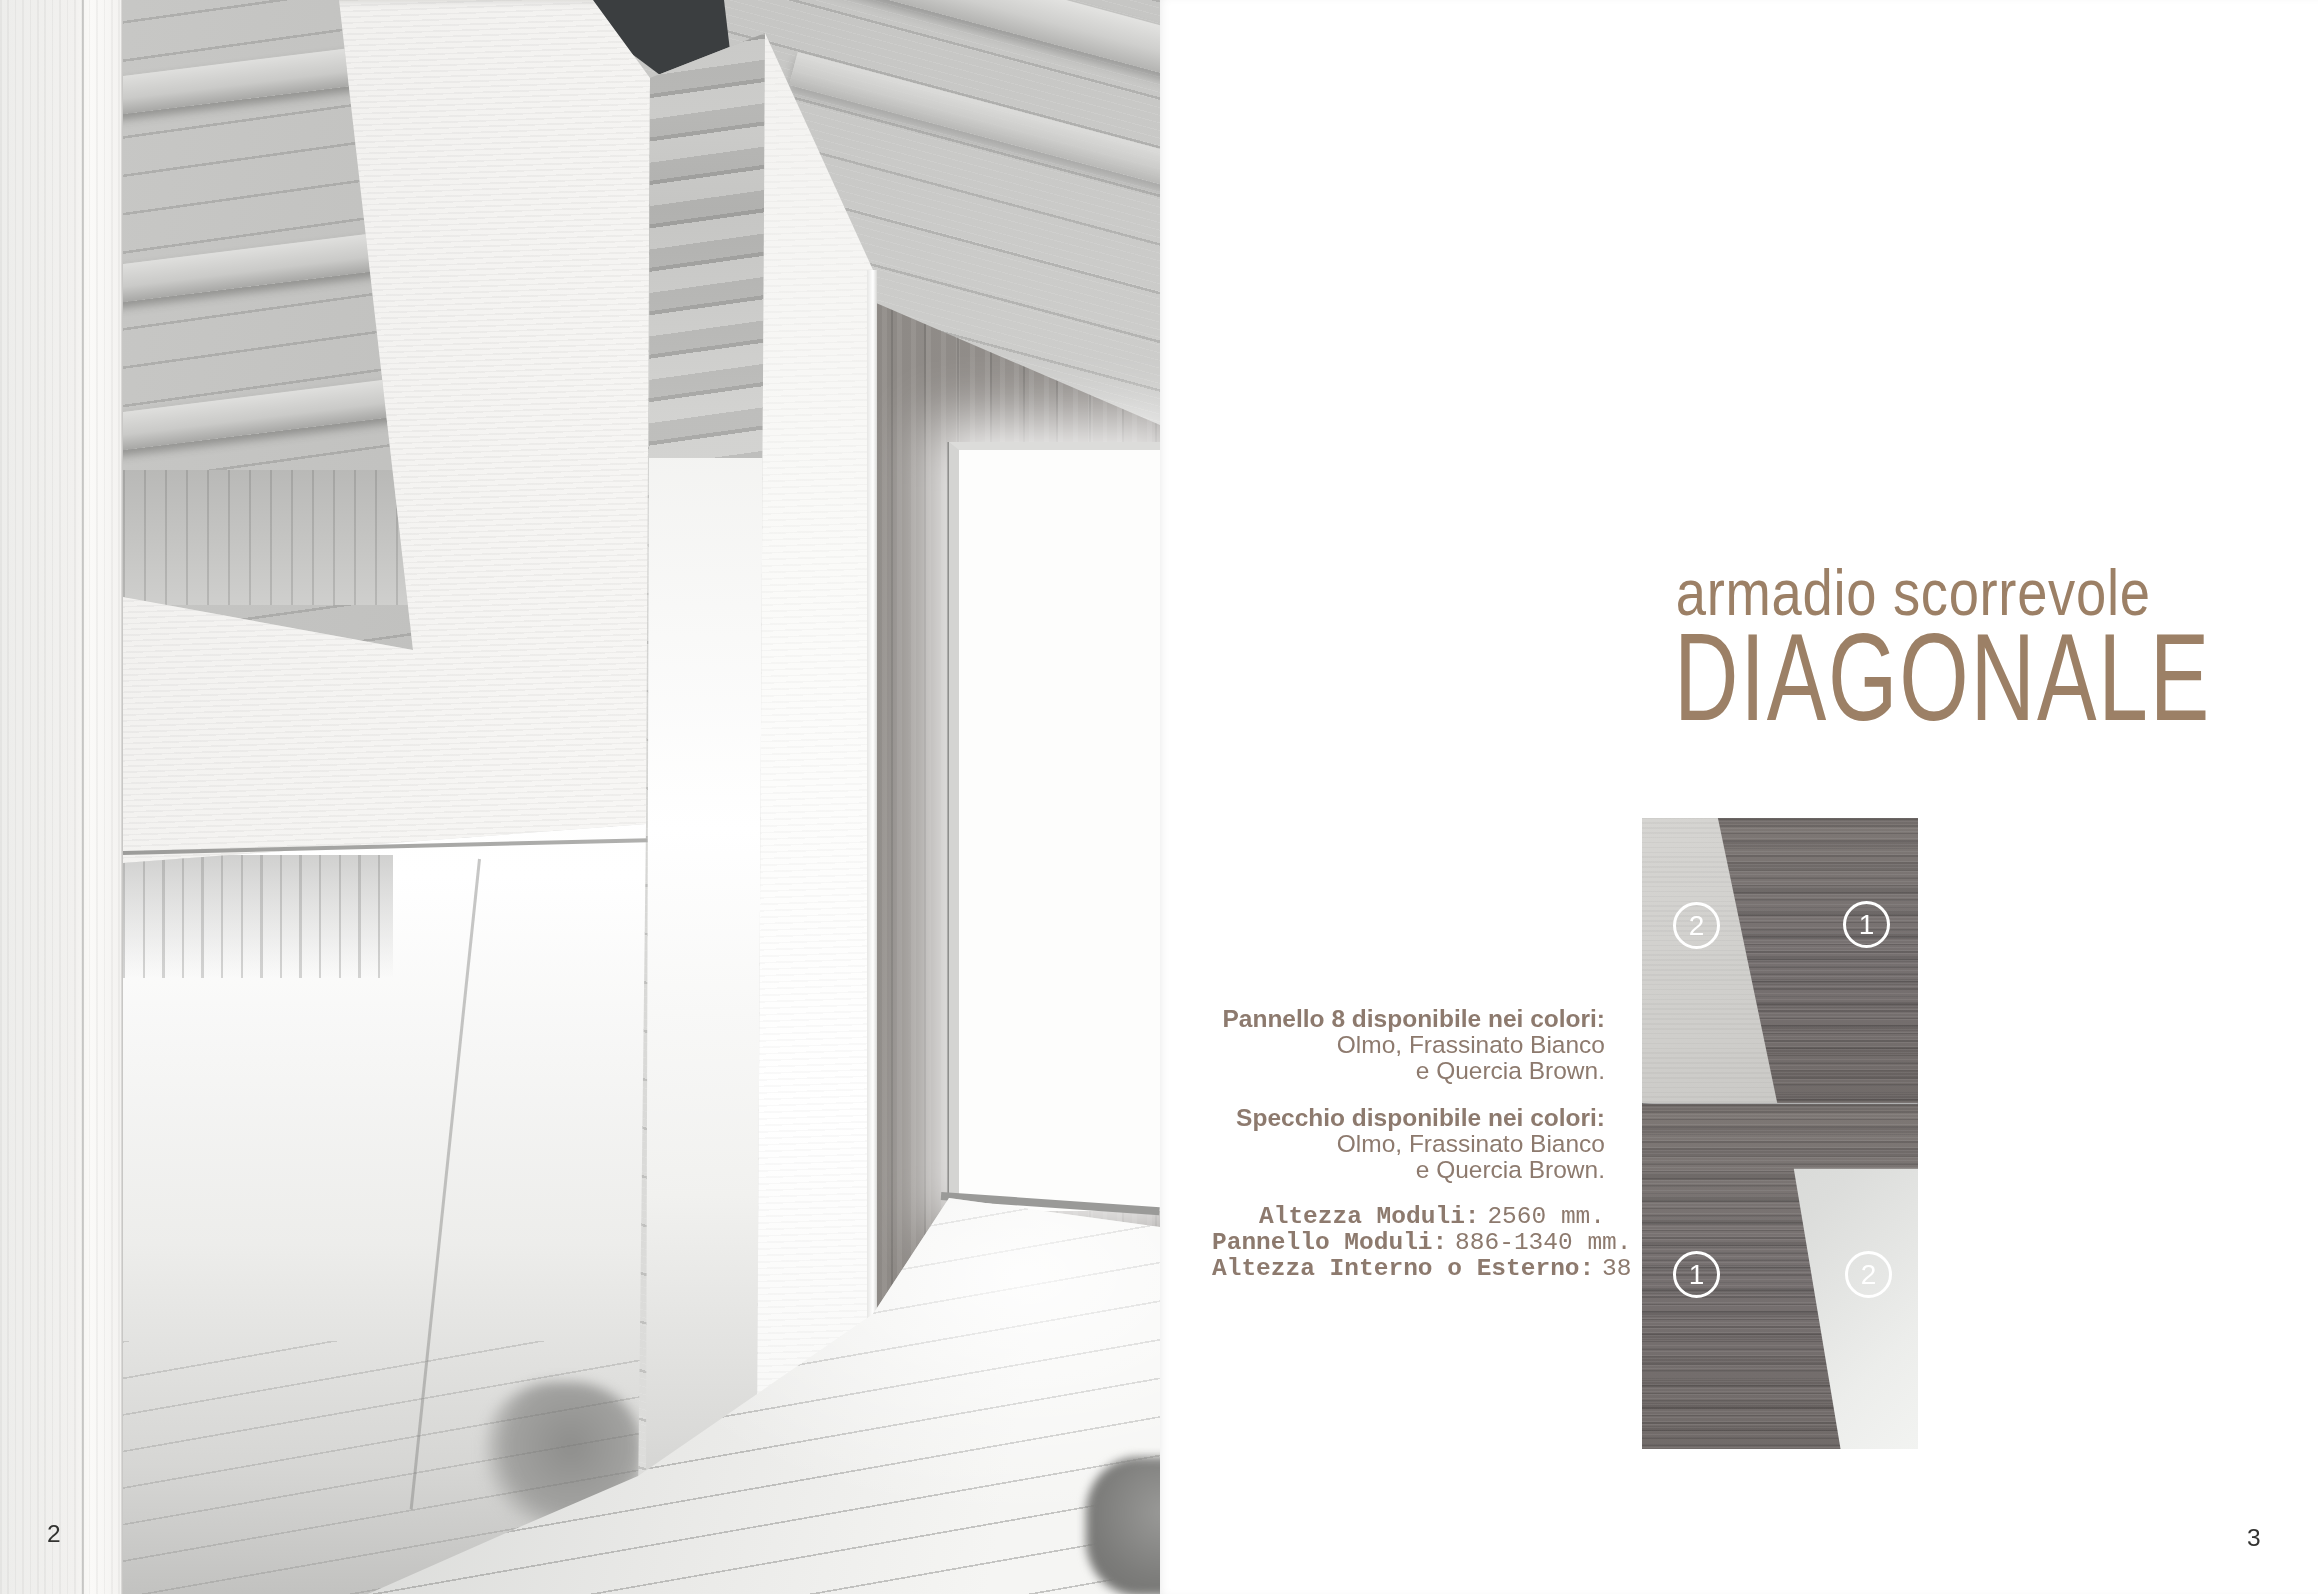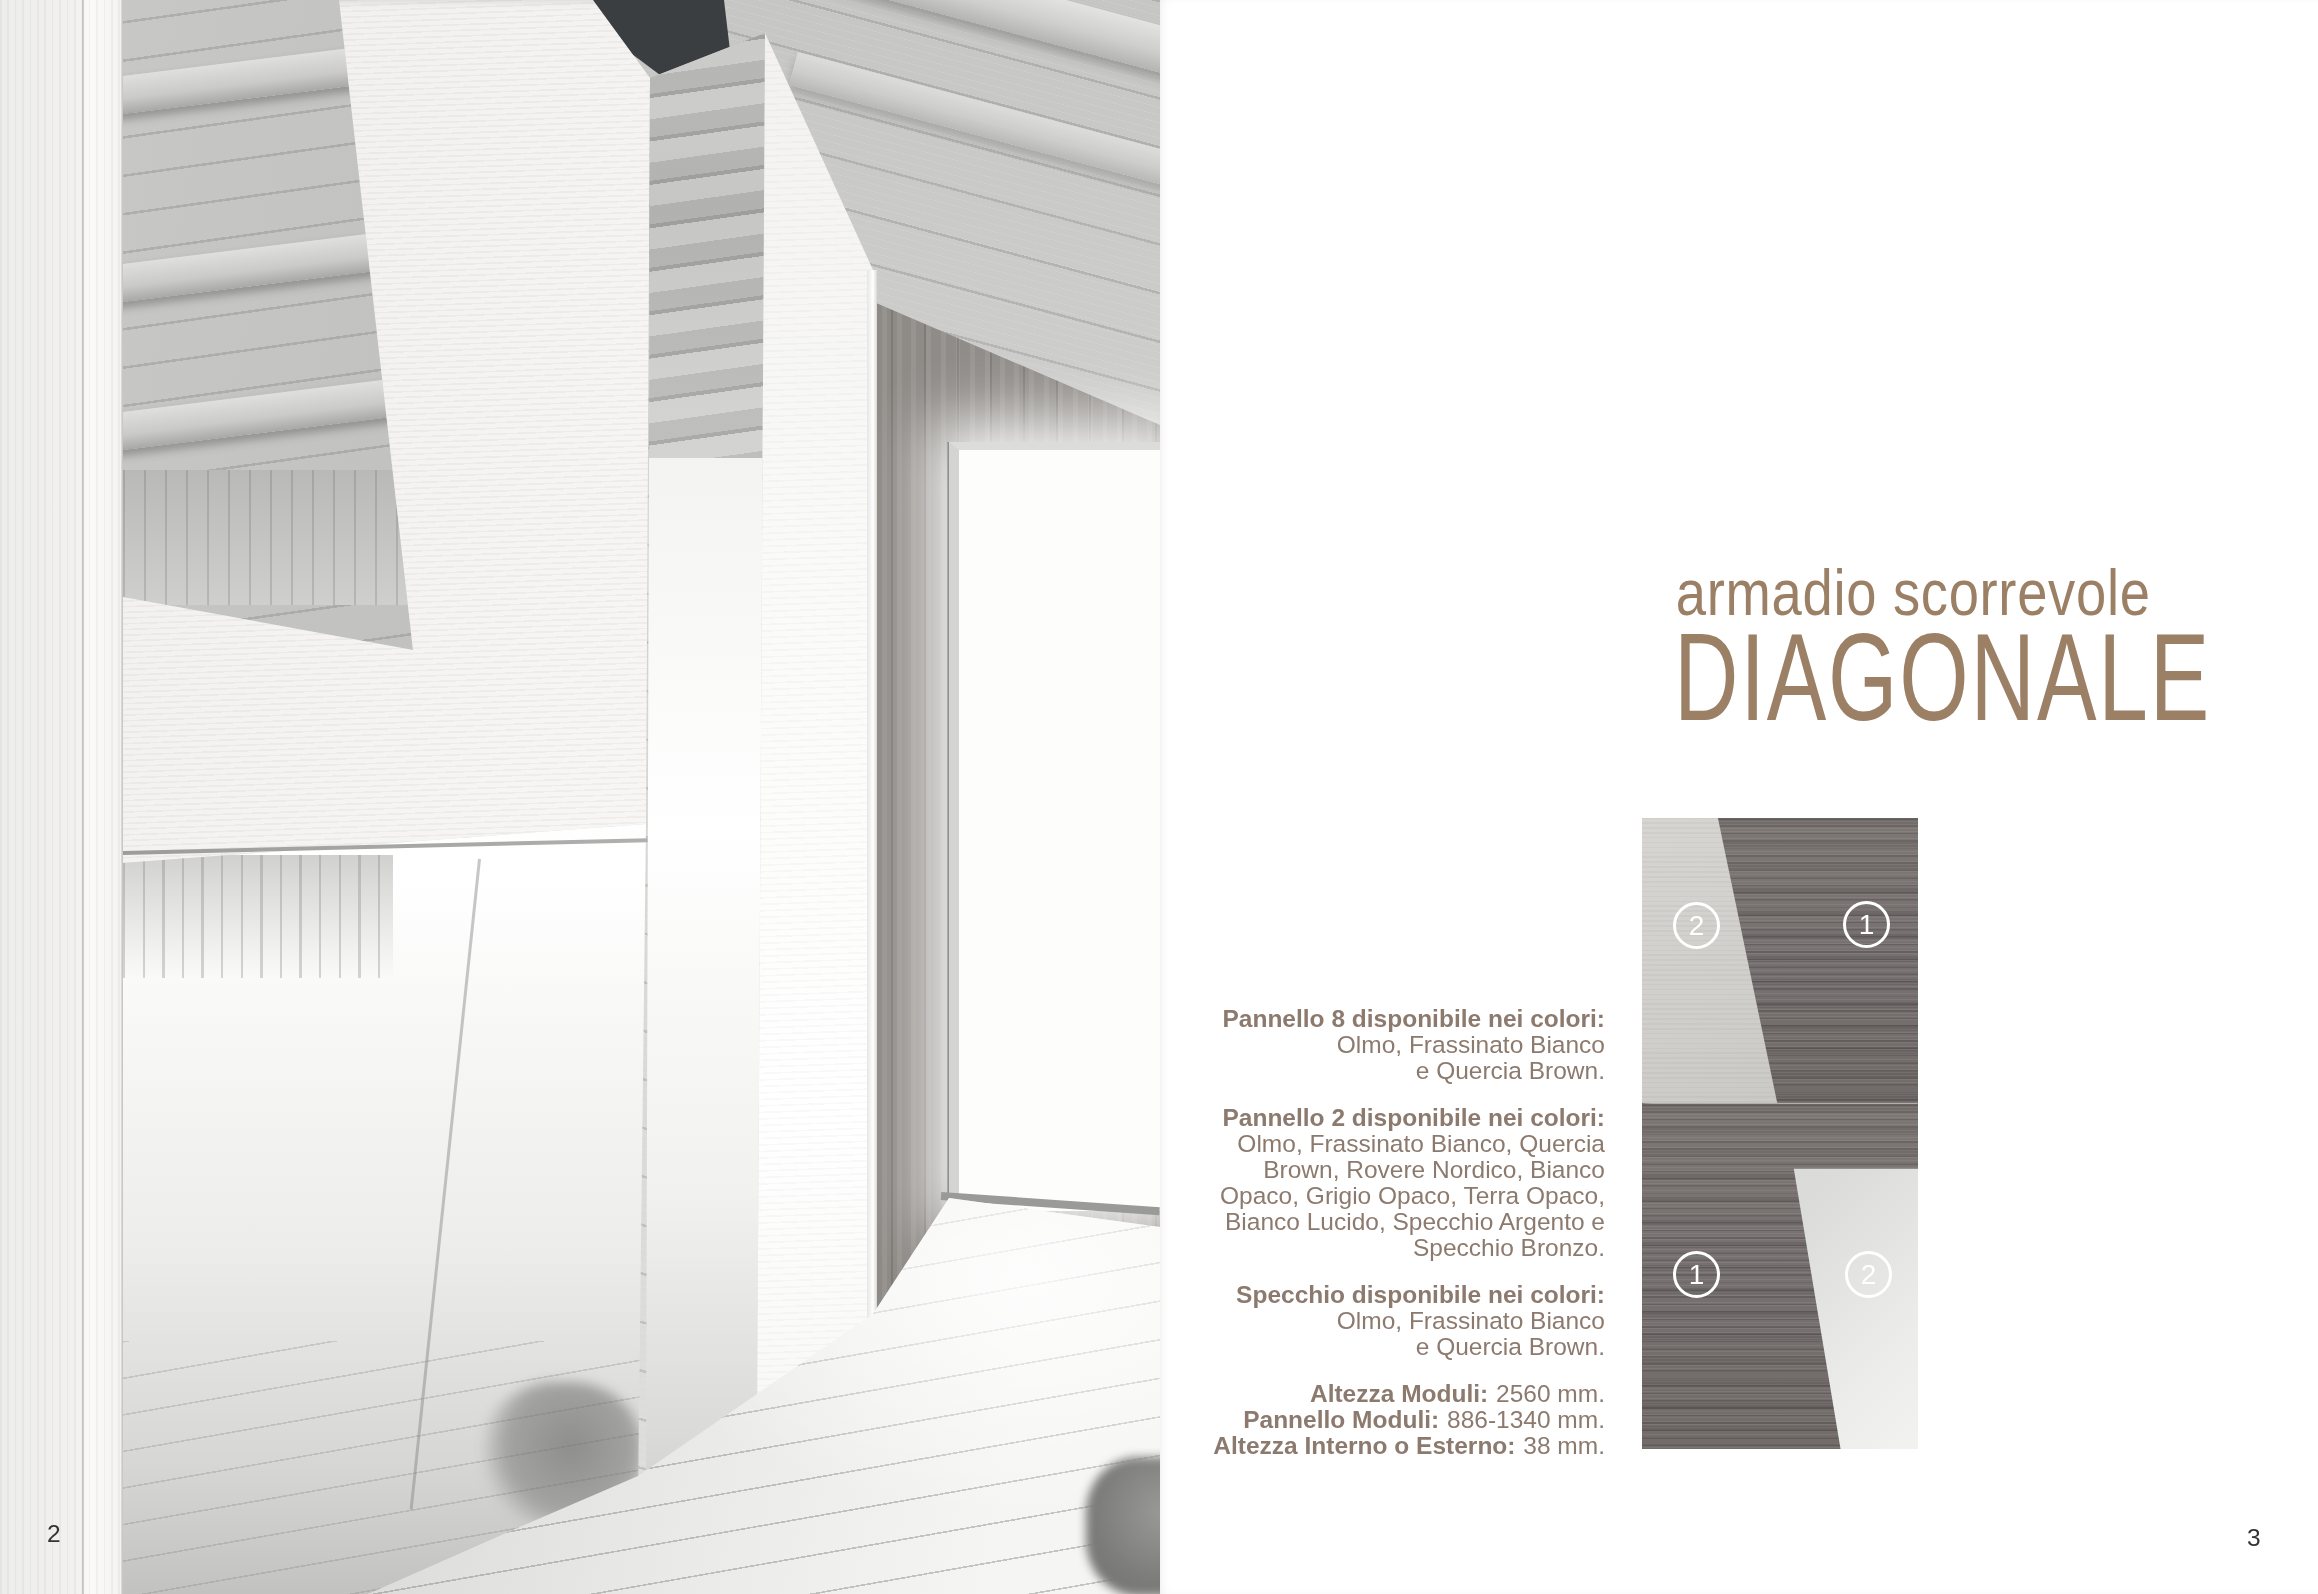--- a/index.html
+++ b/index.html
@@ -133,21 +133,21 @@
     transform:scaleX(.85);transform-origin:100% 50%;letter-spacing:0.8px;white-space:nowrap;}
   .title-main{right:108px;top:615px;font-size:124px;line-height:1;color:#9c8066;
     transform:scaleX(.72);transform-origin:100% 50%;letter-spacing:2.5px;white-space:nowrap;}
 
   .specs{right:714px;top:1006px;width:393px;text-align:right;color:#8d7a6e;
     font-size:24.5px;line-height:26px;}
   .specs .para{margin:0 0 21px 0;}
   .specs .para-heading{font-weight:bold;}
   .specs .para-body{white-space:pre-line;}
   .specs .dims{margin:0;}
-  .dim-line{white-space:nowrap;}
+  .dim-line{white-space:nowrap;font-family:Liberation Mono, monospace;}
   .dim-label{font-weight:bold;}
   .dim-value{margin-left:.32em;}
 
   
   .swatch{left:1642px;top:818px;width:276px;height:631px;overflow:hidden;
     box-shadow:inset 8.2px 0 8.2px -4.1px rgba(0,0,0,.35), inset 0 0 0 0.8px rgba(0,0,0,.18);}
   .sw-module{position:absolute;left:0;width:276px;overflow:hidden;}
   .sw-top{top:0;height:285px;}
   .sw-bottom{top:285px;height:346px;border-top:1.6px solid rgba(30,30,28,.35);}
   .sw-wood{position:absolute;inset:0;
@@ -220,28 +220,20 @@
 <div class="abs title-kicker">armadio scorrevole</div>
 <div class="abs title-main">DIAGONALE</div>
 
 <div class="abs specs">
   <div class="para">
     <div class="para-heading">Pannello 8 disponibile nei colori:</div>
     <div class="para-body">Olmo, Frassinato Bianco
 e Quercia Brown.</div>
   </div>
   <div class="para">
-    <div class="para-heading">Pannello 2 disponibile nei colori:</div>
-    <div class="para-body">Olmo, Frassinato Bianco, Quercia
-Brown, Rovere Nordico, Bianco
-Opaco, Grigio Opaco, Terra Opaco,
-Bianco Lucido, Specchio Argento e
-Specchio Bronzo.</div>
-  </div>
-  <div class="para">
     <div class="para-heading">Specchio disponibile nei colori:</div>
     <div class="para-body">Olmo, Frassinato Bianco
 e Quercia Brown.</div>
   </div>
   <div class="dims">
     <div class="dim-line">
       <span class="dim-label">Altezza Moduli:</span><span class="dim-value">2560 mm.</span>
     </div>
     <div class="dim-line">
       <span class="dim-label">Pannello Moduli:</span><span class="dim-value">886-1340 mm.</span>

